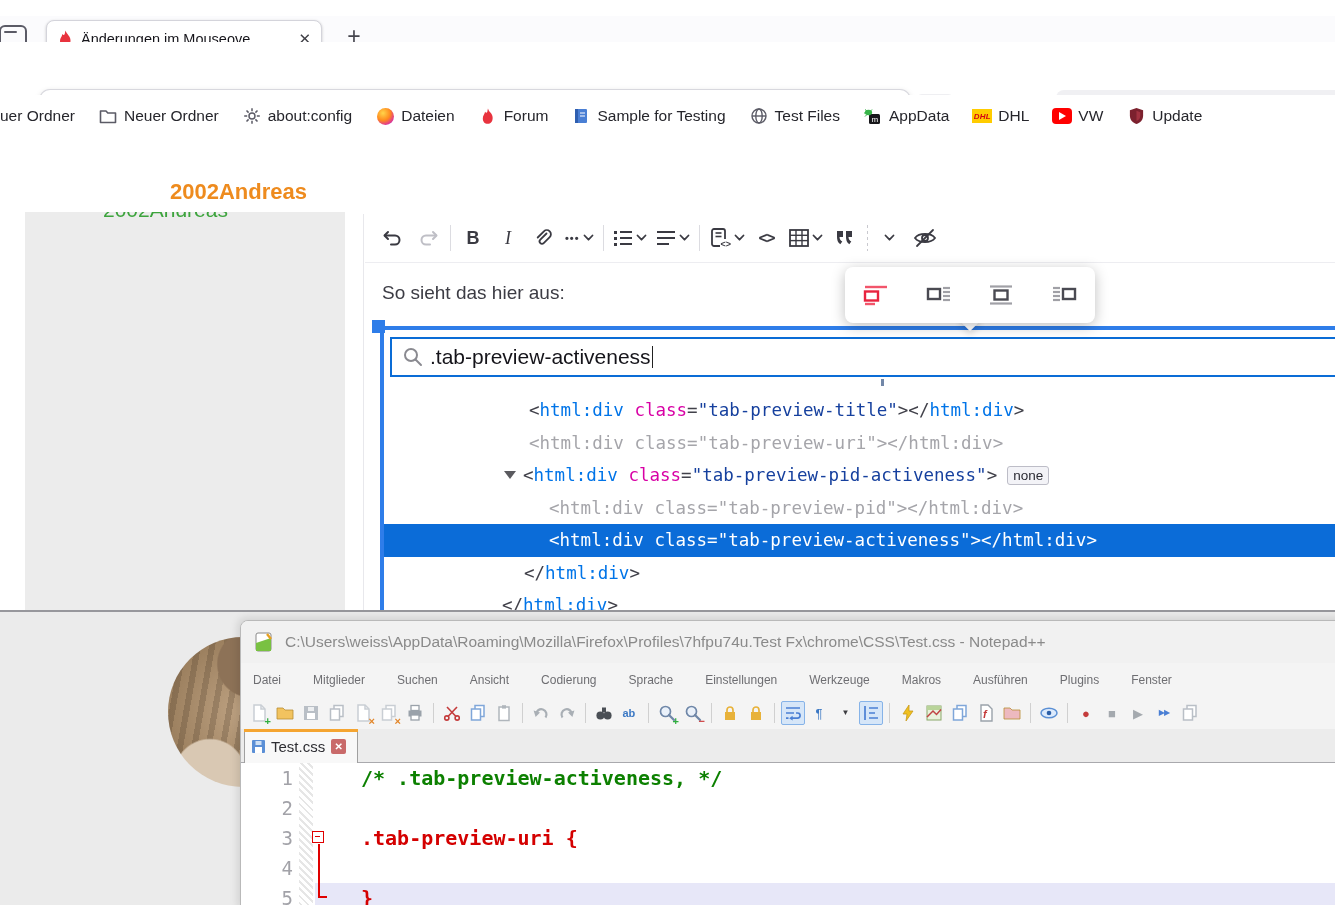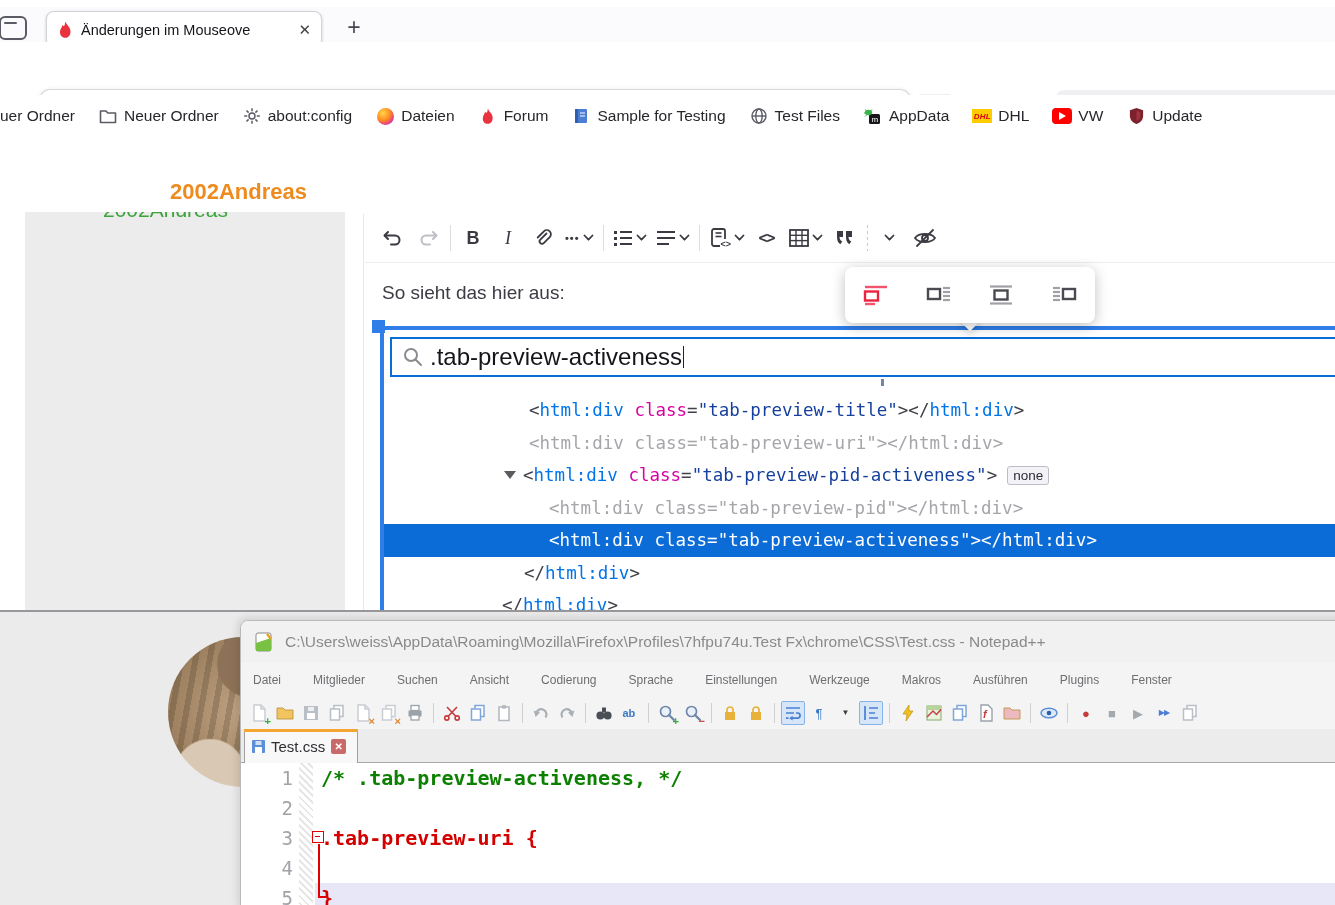--- a/index.html
+++ b/index.html
@@ -1,20 +1,20 @@
 <!DOCTYPE html>
 <html><head>
 <meta charset="utf-8">
 <style>
   html,body{margin:0;padding:0;background:#fff;}
   #root{position:relative;width:1335px;height:905px;overflow:hidden;background:#fff;
         font-family:"Liberation Sans",sans-serif;}
   svg{display:block}
   
-  .tabstrip{position:absolute;left:0;top:7px;width:1335px;height:42px;background:#fbfbfd;}
+  .tabstrip{position:absolute;left:0;top:16px;width:1335px;height:42px;background:#fbfbfd;}
   .fxview{position:absolute;left:-4px;top:7px;width:34px;height:28px;}
   .btab{position:absolute;left:46px;top:4px;width:276px;height:37px;background:#fff;border:1px solid #d4d4db;
         border-radius:8px;box-shadow:0 1px 3px rgba(0,0,0,.22);display:flex;align-items:center;padding:0 10px;box-sizing:border-box;}
   .btab .ttl{flex:1;font-size:14.5px;color:#15141a;white-space:nowrap;overflow:hidden;margin-left:8px;
         -webkit-mask-image:linear-gradient(90deg,#000 85%,transparent);mask-image:linear-gradient(90deg,#000 85%,transparent);}
   .btab .cls{font-size:15px;color:#3f3f46;margin-left:6px;}
   .newtab{position:absolute;left:338px;top:5px;width:32px;height:32px;font-size:23px;color:#45454d;text-align:center;line-height:30px;}
   .navbar{position:absolute;left:0;top:42px;width:1335px;height:53px;background:#fff;}
   .fwd{position:absolute;left:8px;top:57px;}
   .urlbar{position:absolute;left:40px;top:48px;width:870px;height:40px;background:#fff;border-radius:10px;
@@ -69,21 +69,21 @@
   .popup{position:absolute;left:845px;top:55px;width:250px;height:56px;background:#fff;border-radius:8px;
          box-shadow:0 3px 14px rgba(0,0,0,.25);display:flex;align-items:center;justify-content:space-around;z-index:5;}
   .popcaret{position:absolute;left:962px;top:100px;width:16px;height:16px;background:#fff;transform:rotate(45deg);
             box-shadow:3px 3px 6px rgba(0,0,0,.12);z-index:4;}
   
   .handle{position:absolute;left:372px;top:108px;width:13px;height:13px;background:#2e7de9;z-index:6;}
   .imgbox{position:absolute;left:380px;top:114px;width:958px;height:284px;background:#fff;
           border-top:4px solid #2e7de9;border-left:4px solid #2e7de9;overflow:hidden;box-sizing:border-box;}
   .dtsearch{position:absolute;left:6px;top:7px;width:952px;height:40px;border:2px solid #0a6cd6;background:#fff;
             display:flex;align-items:center;box-sizing:border-box;}
-  .dtsearch .sv{font-size:24px;color:#15141a;margin-left:6px;}
+  .dtsearch .sv{font-size:21px;color:#15141a;margin-left:6px;}
   .dtsearch .caret{width:1px;height:22px;background:#222;margin-left:1px;}
   .dtick{position:absolute;left:497px;top:49px;width:3px;height:7px;background:#7287a8;}
   .dtrows{position:absolute;left:0;top:56px;width:958px;font:17.5px "DejaVu Sans Mono",monospace;}
   .dtr{height:32.5px;display:flex;align-items:center;white-space:pre;}
   .dtr span{white-space:pre;}
   .tk-p{color:#41414a}.tk-t{color:#0074e8}.tk-a{color:#d800a5}.tk-v{color:#16409e}.tk-s{color:#41414a}
   .dtr.f .tk-p,.dtr.f .tk-t,.dtr.f .tk-a,.dtr.f .tk-v,.dtr.f .tk-s{color:#a5a5aa;}
   .dtr.sel{background:#0b6cd8;}
   .dtr.sel .tk-p,.dtr.sel .tk-t,.dtr.sel .tk-a,.dtr.sel .tk-v,.dtr.sel .tk-s{color:#fff;}
   .dtarrow{display:inline-block;width:0;height:0;border-left:6px solid transparent;border-right:6px solid transparent;
@@ -118,21 +118,21 @@
   .nptab{position:absolute;left:3px;top:0;width:114px;height:34px;background:#f8f8f8;border:1px solid #a0a0a0;border-bottom:none;
          box-sizing:border-box;display:flex;align-items:center;padding:0 6px;}
   .nptab::before{content:"";position:absolute;left:-1px;top:-1px;right:-1px;height:3px;background:#f5a531;}
   .nptab .tlab{font-size:15px;color:#2e2e33;margin:0 6px 0 5px;}
   .nptab .tx{width:15px;height:15px;background:#c96a6a;border-radius:2px;color:#fff;font:bold 10px/15px "Liberation Sans",sans-serif;text-align:center;}
   .npedit{position:absolute;left:0;top:142px;width:100%;height:148px;background:#fff;overflow:hidden;}
   .checker{position:absolute;left:58px;top:0;width:14px;height:100%;
            background:repeating-linear-gradient(45deg,#e6e6e6 0 2px,#fff 2px 5px);}
   .cl{position:relative;height:30px;display:flex;align-items:center;}
   .cl .ln{position:absolute;left:0;top:0;width:52px;height:30px;text-align:right;font:19px/30px "DejaVu Sans Mono",monospace;color:#a2a2a8;}
-  .cl .ct{margin-left:80px;font:bold 20px "DejaVu Sans Mono",monospace;white-space:pre;position:relative;z-index:1;}
+  .cl .ct{margin-left:120px;font:bold 20px "DejaVu Sans Mono",monospace;white-space:pre;position:relative;z-index:1;}
   .cl.cur::after{content:"";position:absolute;left:74px;right:0;top:0;bottom:0;background:#e7e7f8;z-index:0;}
   .ct .com{color:#0c8000;font-weight:700}
   .ct .sel{color:#d40000;font-weight:700}
   .ct .prop{color:#8a8ad8;font-weight:400}
   .ct .pln{color:#1c1c1c;font-weight:400}
   .ct .kw{color:#111;font-weight:700}
   .ct .imp{color:#d40000;font-weight:700}
   .foldbox{position:absolute;left:71px;top:68px;width:12px;height:12px;border:1.5px solid #e00000;background:#fff;z-index:2;box-sizing:border-box;}
   .foldbox::after{content:"";position:absolute;left:2px;top:3.5px;width:5px;height:1.5px;background:#e00000;}
   .foldline{position:absolute;left:77px;top:81px;width:1.5px;height:52px;background:#e00000;z-index:2;}

